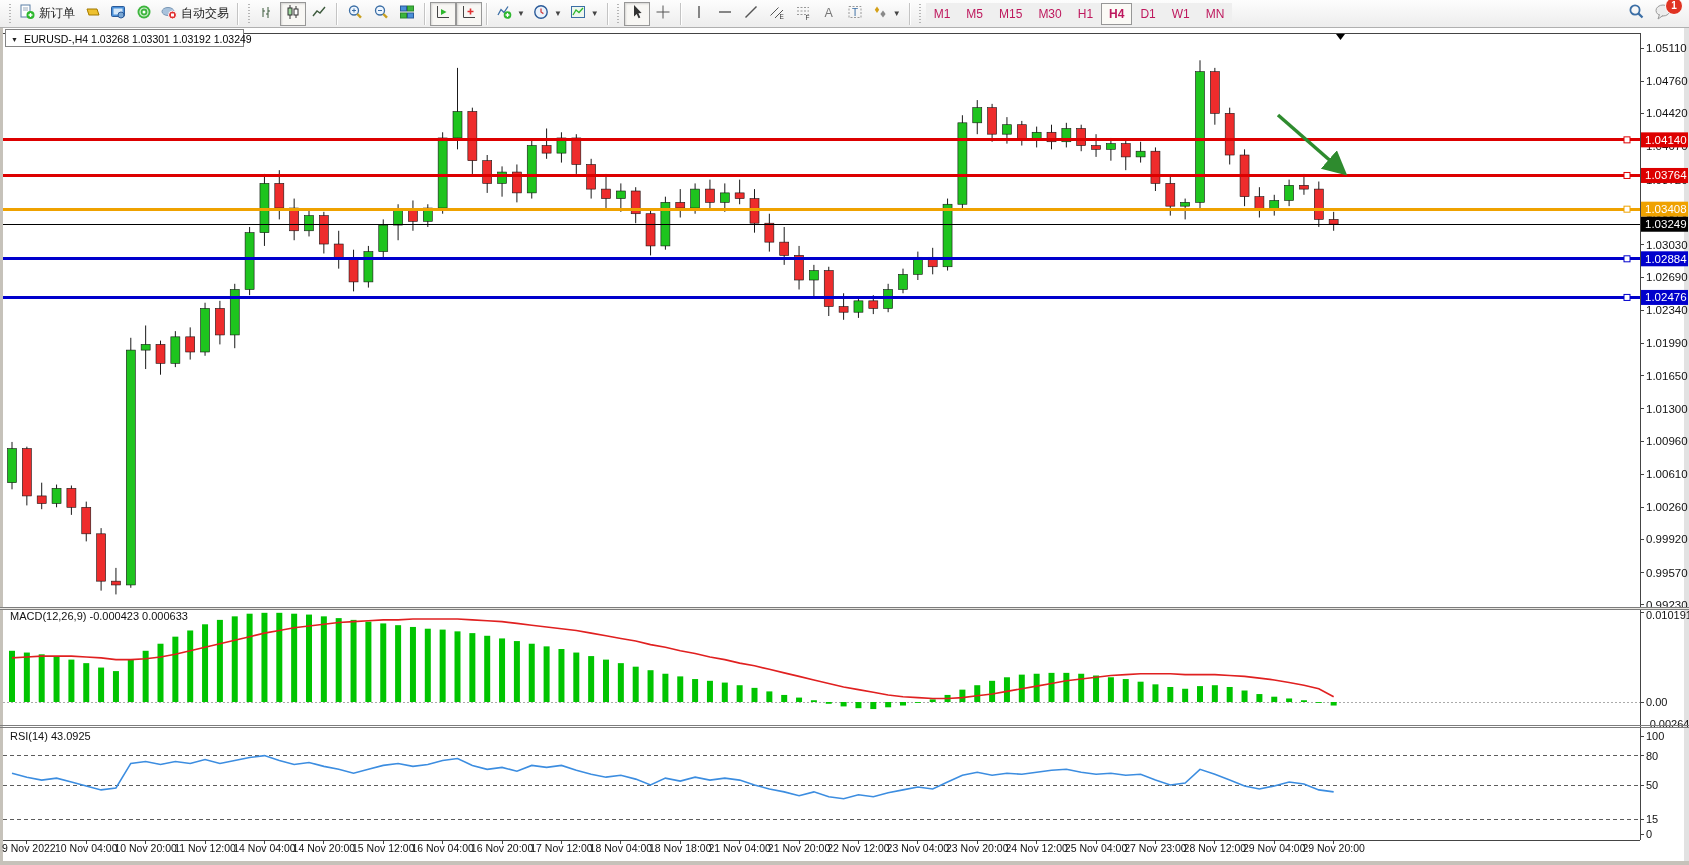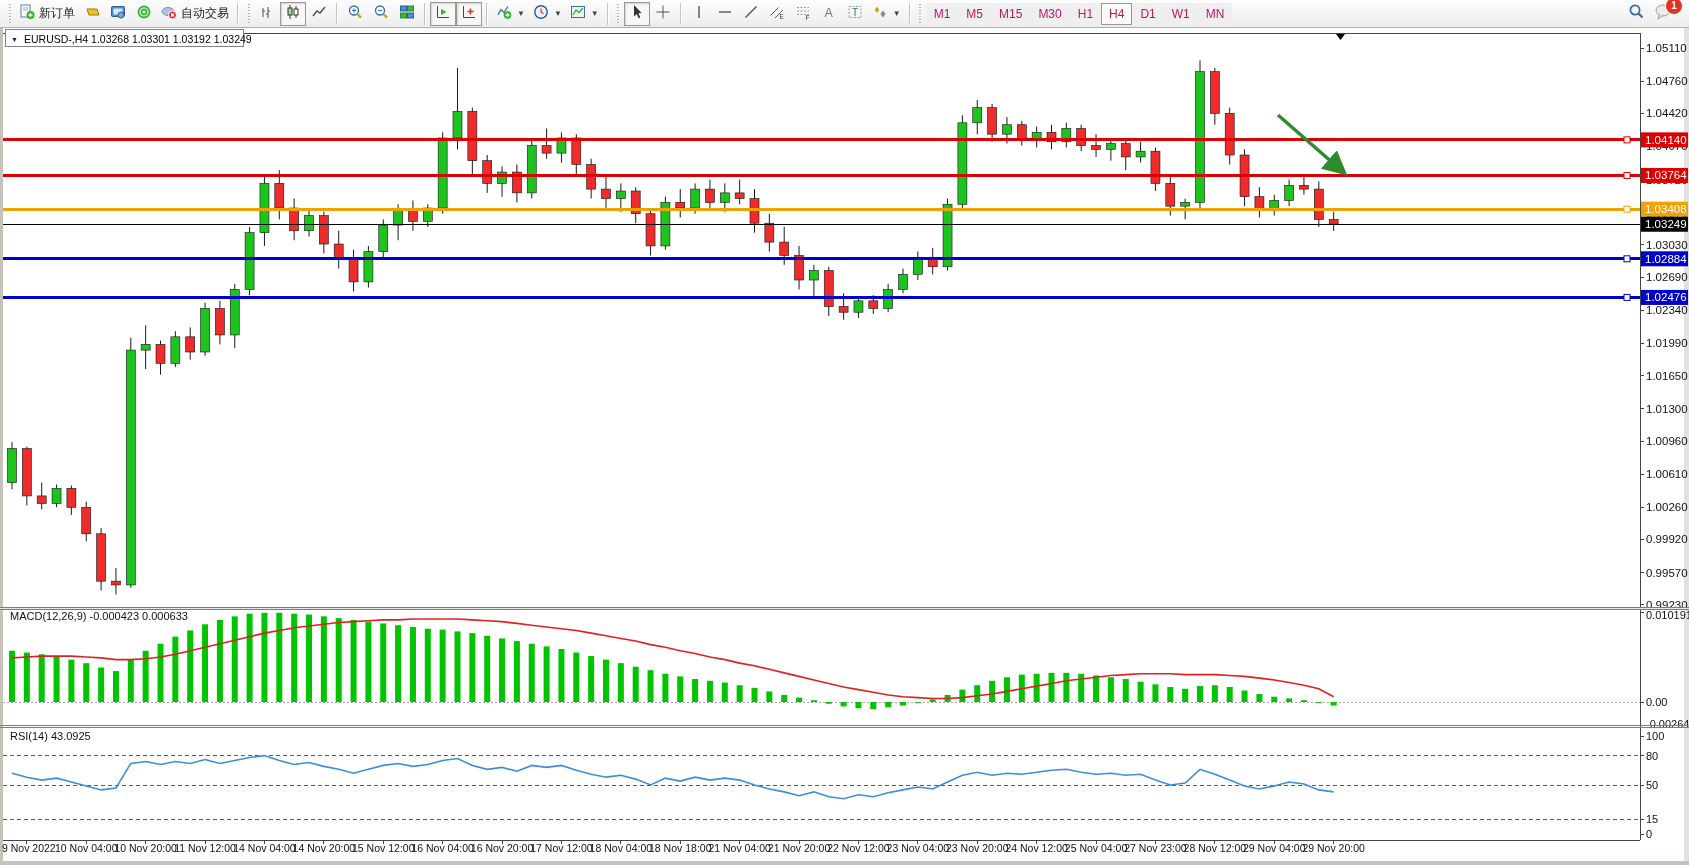--- a/index.html
+++ b/index.html
@@ -11,21 +11,21 @@
   .grip{width:5px;height:20px;margin:0 3px;
     background-image:repeating-linear-gradient(to bottom,#b5b5b5 0 1px,transparent 1px 3px);
     background-size:2px 100%;background-repeat:no-repeat;background-position:center;}
   .sep{width:1px;height:22px;background:#c4c4c4;border-right:1px solid #fff;margin:0 4px;}
   .tbtn{height:24px;min-width:26px;display:flex;align-items:center;justify-content:center;gap:4px;
     padding:0 3px;border:1px solid transparent;background:transparent;
     font:12px "Liberation Sans",sans-serif;color:#222;box-sizing:border-box;}
   .tbtn.pressed{border:1px solid #979797;background:#f8f7f4;box-shadow:inset 1px 1px 2px rgba(0,0,0,.14);}
   .caret{font-size:8px;color:#444;margin-left:1px;}
   .tf{font:12px "Liberation Sans",sans-serif;color:#be185d;padding:3px 7px;border:1px solid transparent;}
-  .tf.active{border:1px solid #979797;background:#fbfaf6;}
+  .tf.active{border:1px solid #979797;background:#fbfaf6;font-weight:bold;}
   #right-icons{margin-left:auto;display:flex;align-items:center;gap:10px;margin-right:12px;}
   .chatwrap{position:relative;}
   .badge{position:absolute;top:-6px;right:-10px;background:#e03322;color:#fff;border-radius:50%;
     width:16px;height:16px;font:bold 10px/16px "Liberation Sans",sans-serif;text-align:center;
     border:1px solid #fff;}
   
   #chart-svg{position:absolute;top:28px;left:0;}
   text{font-family:"Liberation Sans",sans-serif;}
 </style>
 </head>

